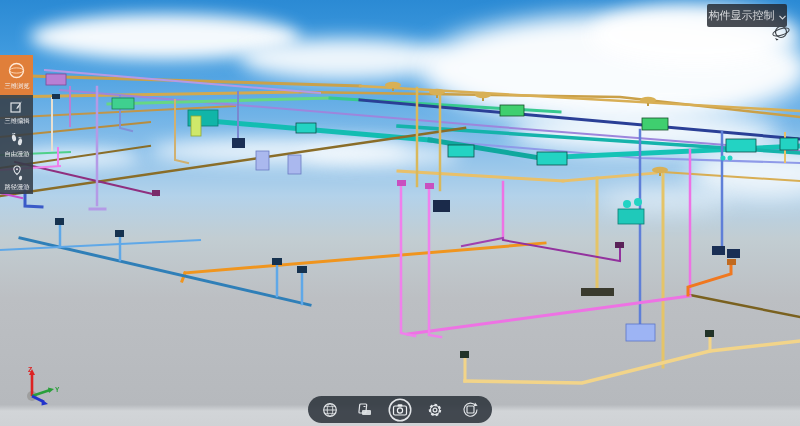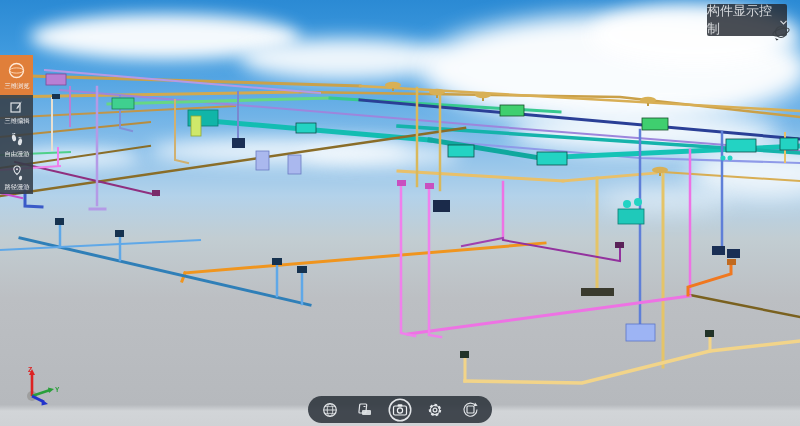--- a/index.html
+++ b/index.html
@@ -15,24 +15,24 @@
   
   .sidebar{position:absolute;left:0;top:55px;width:33px;background:rgba(52,61,72,0.88);
            display:flex;flex-direction:column;z-index:5;}
   .sb-item{display:flex;flex-direction:column;align-items:center;justify-content:center;
            padding:4px 0 3px 0;cursor:pointer;color:#e9ebee;}
   .sb-item.active{padding:6px 0 5px 0;}
   .sb-item .lbl{font-size:7px;line-height:8px;margin-top:2px;white-space:nowrap;
                 transform:scale(0.9);color:#f2f3f5;}
   .sb-item svg{display:block;}
   
-  .disp-btn{position:absolute;right:13px;top:4px;width:80px;height:32px;
+  .disp-btn{position:absolute;right:13px;top:4px;width:80px;height:23px;
             background:rgba(33,38,46,0.82);border-radius:2px;color:#d8dadd;
             display:flex;align-items:center;justify-content:center;gap:4px;
-            font-size:13px;cursor:pointer;z-index:5;}
+            font-size:11px;cursor:pointer;z-index:5;}
   .orbit{position:absolute;right:8px;top:22px;width:22px;height:22px;z-index:5;}
   
   .toolbar{position:absolute;left:50%;transform:translateX(-50%);bottom:3px;
            height:27px;padding:0 12px;border-radius:14px;
            background:rgba(45,52,60,0.88);display:flex;align-items:center;gap:15px;z-index:5;}
   .tb{width:20px;height:20px;display:flex;align-items:center;justify-content:center;
       cursor:pointer;border-radius:50%;}
   .tb.hl{box-shadow:0 0 0 1.5px #e2e5e8;}
   
   .gizmo{position:absolute;left:18px;bottom:12px;z-index:4;}

